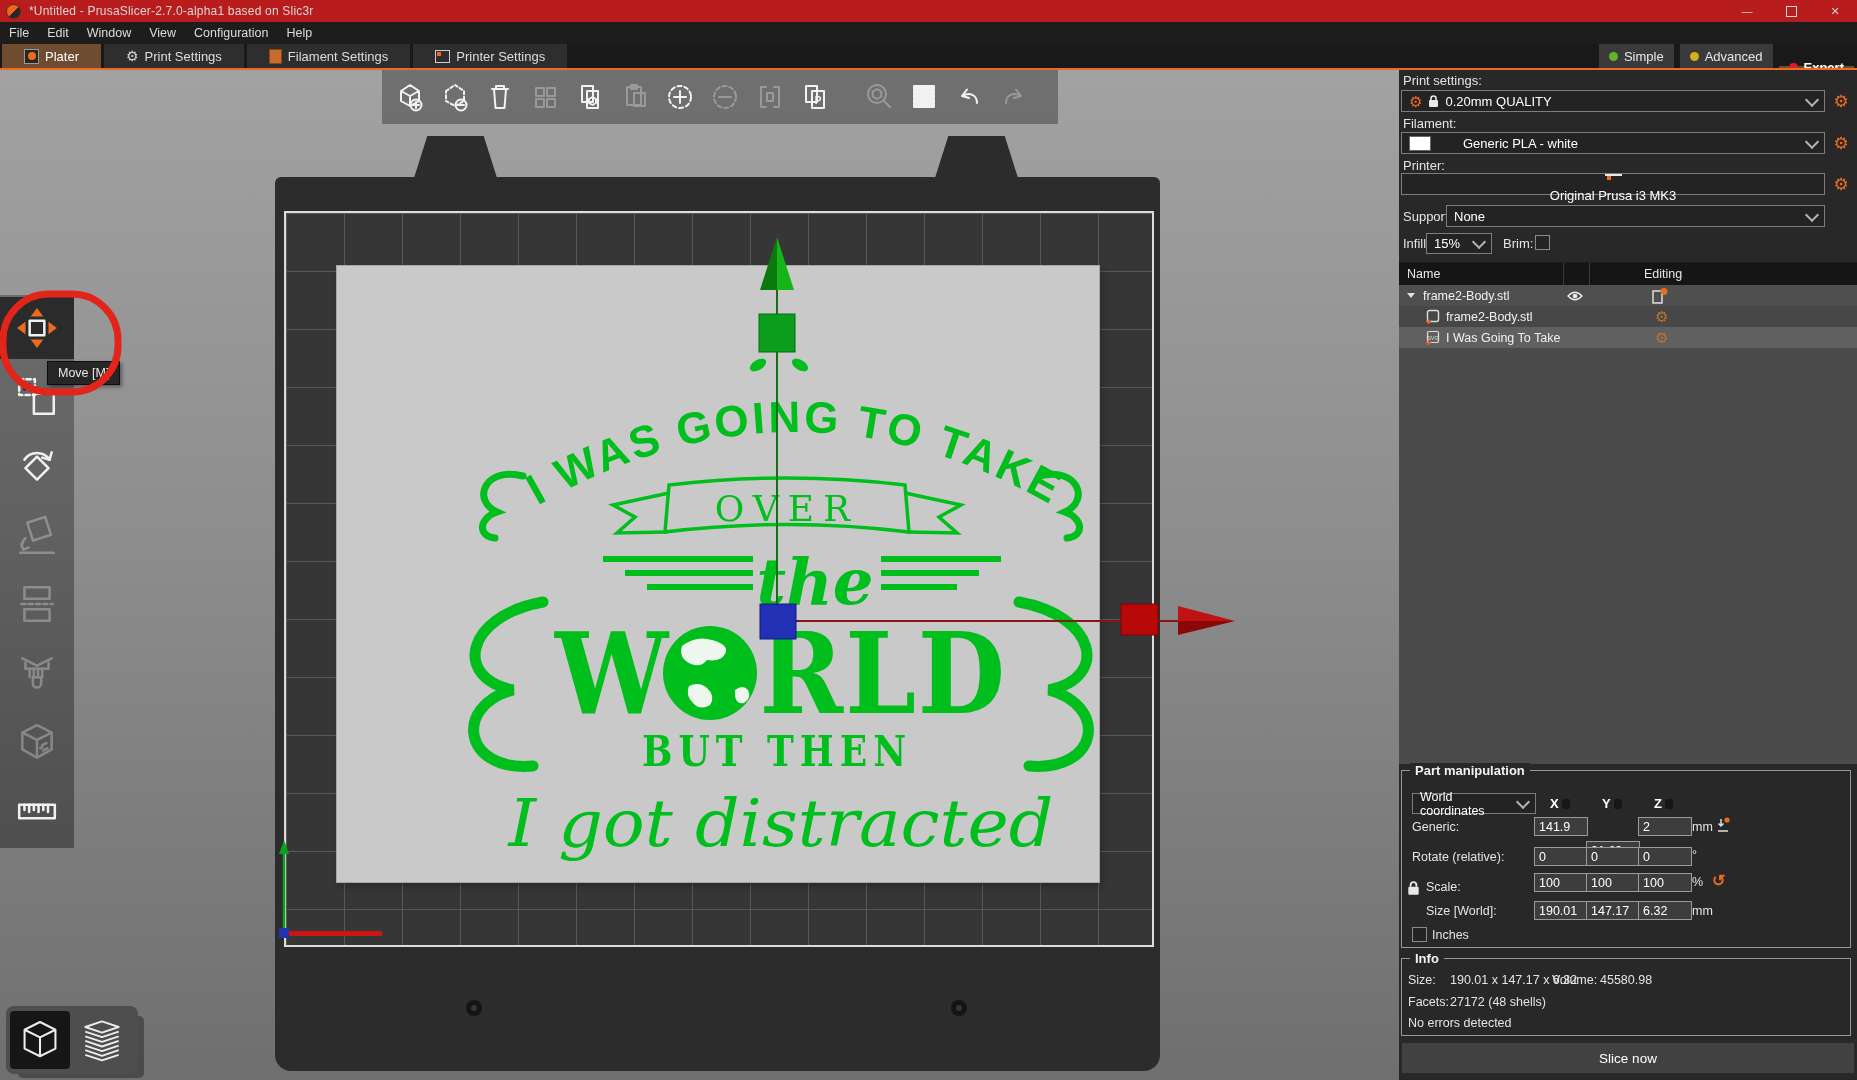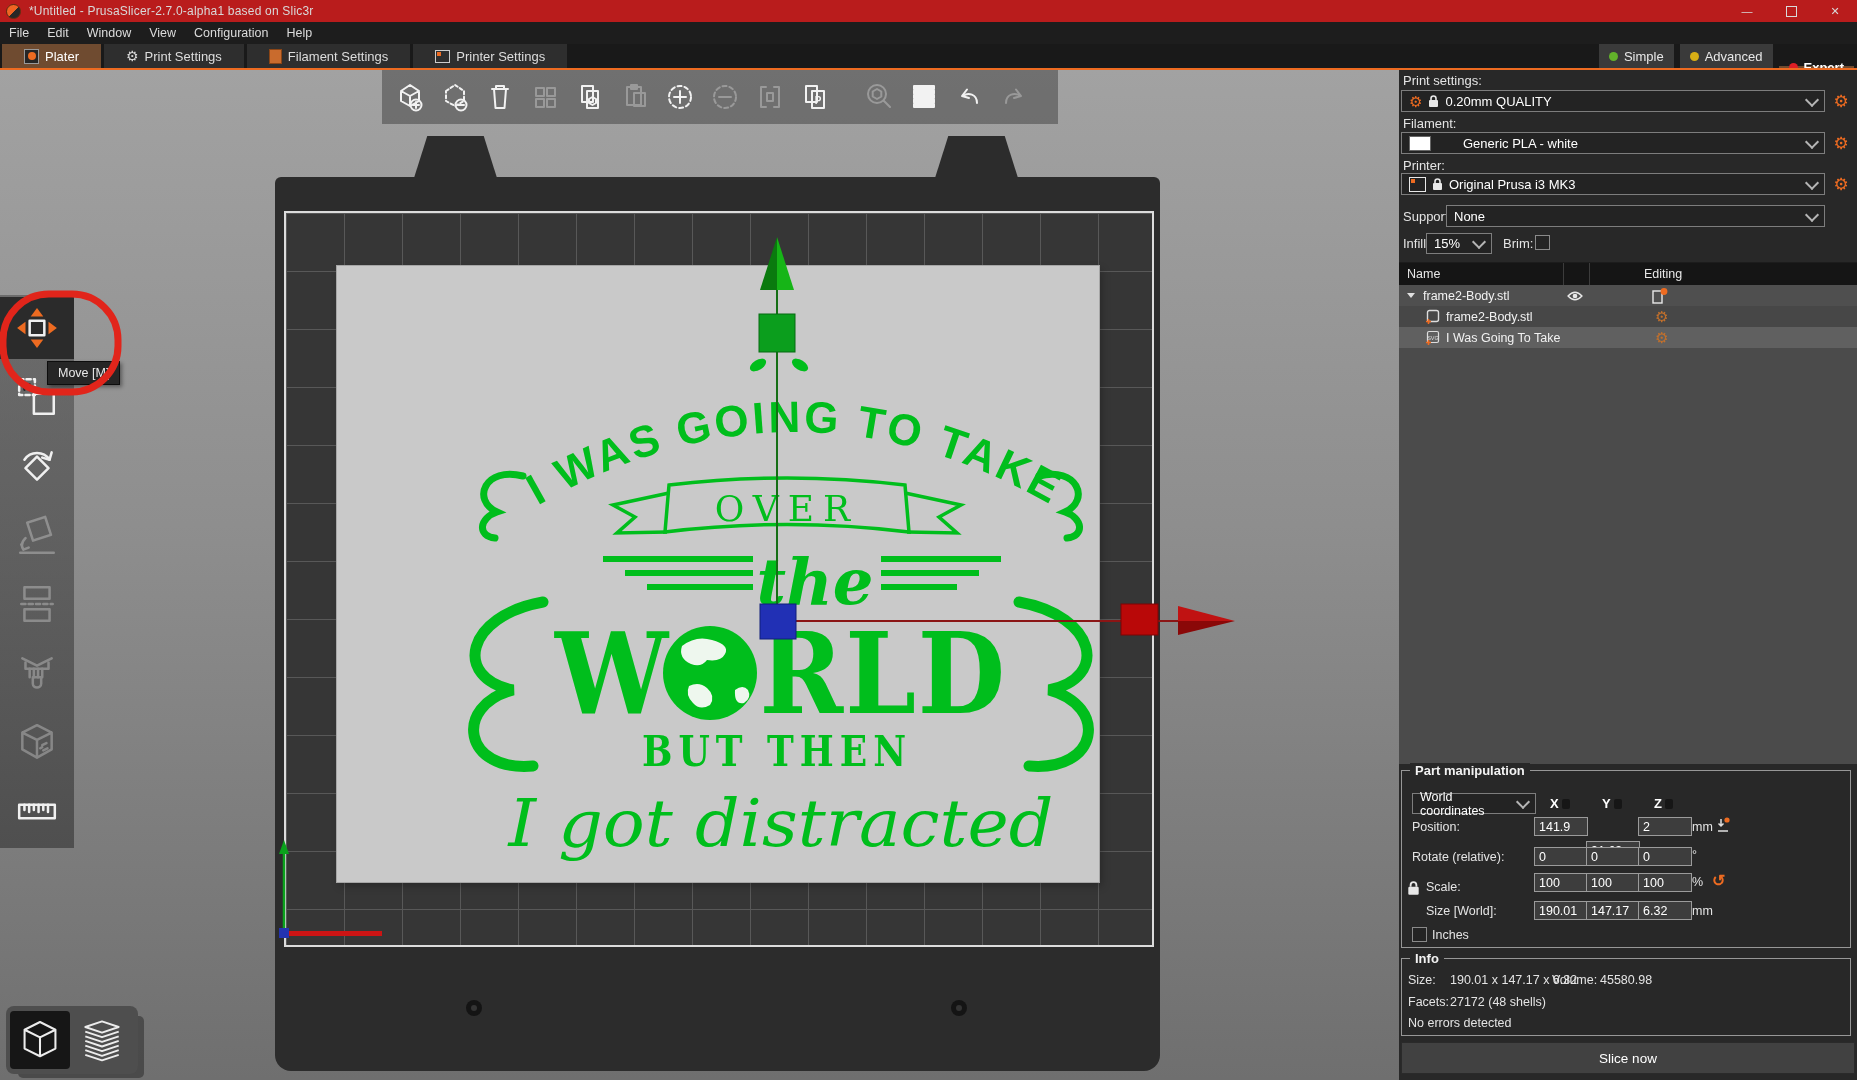--- a/index.html
+++ b/index.html
@@ -428,21 +428,21 @@
 
       <span class="plabel" style="left:4px;top:46px;">Filament:</span>
       <div class="combo" style="left:2px;top:62px;width:424px;">
         <span style="width:20px;height:13px;background:#fff;border:1px solid #666;display:block;"></span>
         <span style="margin-left:26px;text-align:right;">Generic PLA - white</span>
         <span class="chev"></span>
       </div>
       <div class="gear-btn" style="left:432px;top:63px;">⚙</div>
 
       <span class="plabel" style="left:4px;top:88px;">Printer:</span>
-      <div class="combo" style="left:2px;top:103px;width:424px;">
+      <div class="combo" style="left:2px;top:103px;width:424px;flex-direction:column;">
         <span style="width:15px;height:13px;border:1.5px solid #e8e8e8;position:relative;display:block;">
             <span style="position:absolute;left:1px;top:1px;width:4px;height:4px;background:#ed6b21;"></span>
           </span>
         <svg width="11" height="13" viewBox="0 0 11 13">
             <rect x="1" y="5" width="9" height="7" rx="1" fill="#e8e8e8"></rect>
             <path d="M3 5 V3.5 a2.5 2.5 0 0 1 5 0 V5" fill="none" stroke="#e8e8e8" stroke-width="1.6"></path>
           </svg>
         <span>Original Prusa i3 MK3</span>
         <span class="chev"></span>
       </div>
@@ -512,21 +512,21 @@
           </span>
         <span class="axhdr" style="left:200px;top:25px;">
             <span>Y</span>
             <span class="axlock"></span>
           </span>
         <span class="axhdr" style="left:252px;top:25px;">
             <span>Z</span>
             <span class="axlock"></span>
           </span>
 
-        <span class="flabel" style="left:10px;top:49px;">Position:</span>
+        <span class="flabel" style="left:10px;top:49px;">Generic:</span>
         <input class="num" style="left: 132px; top: 46px;" value="141.9">
         <input class="num" style="left: 184px; top: 46px; margin-top: 24px;" value="91.63">
         <input class="num" style="left: 236px; top: 46px;" value="2">
         <span class="flabel" style="left:290px;top:49px;">mm</span>
         <svg style="position:absolute;left:314px;top:46px;" width="14" height="16" viewBox="0 0 14 16">
             <path d="M2 14 H12 M5 2 v7 M2.5 6.5 L5 9 L7.5 6.5" stroke="#e0e0e0" stroke-width="1.5" fill="none"></path>
             <circle cx="11" cy="3" r="2.6" fill="#ed6b21"></circle>
           </svg>
 
         <span class="flabel" style="left:10px;top:79px;">Rotate (relative):</span>

